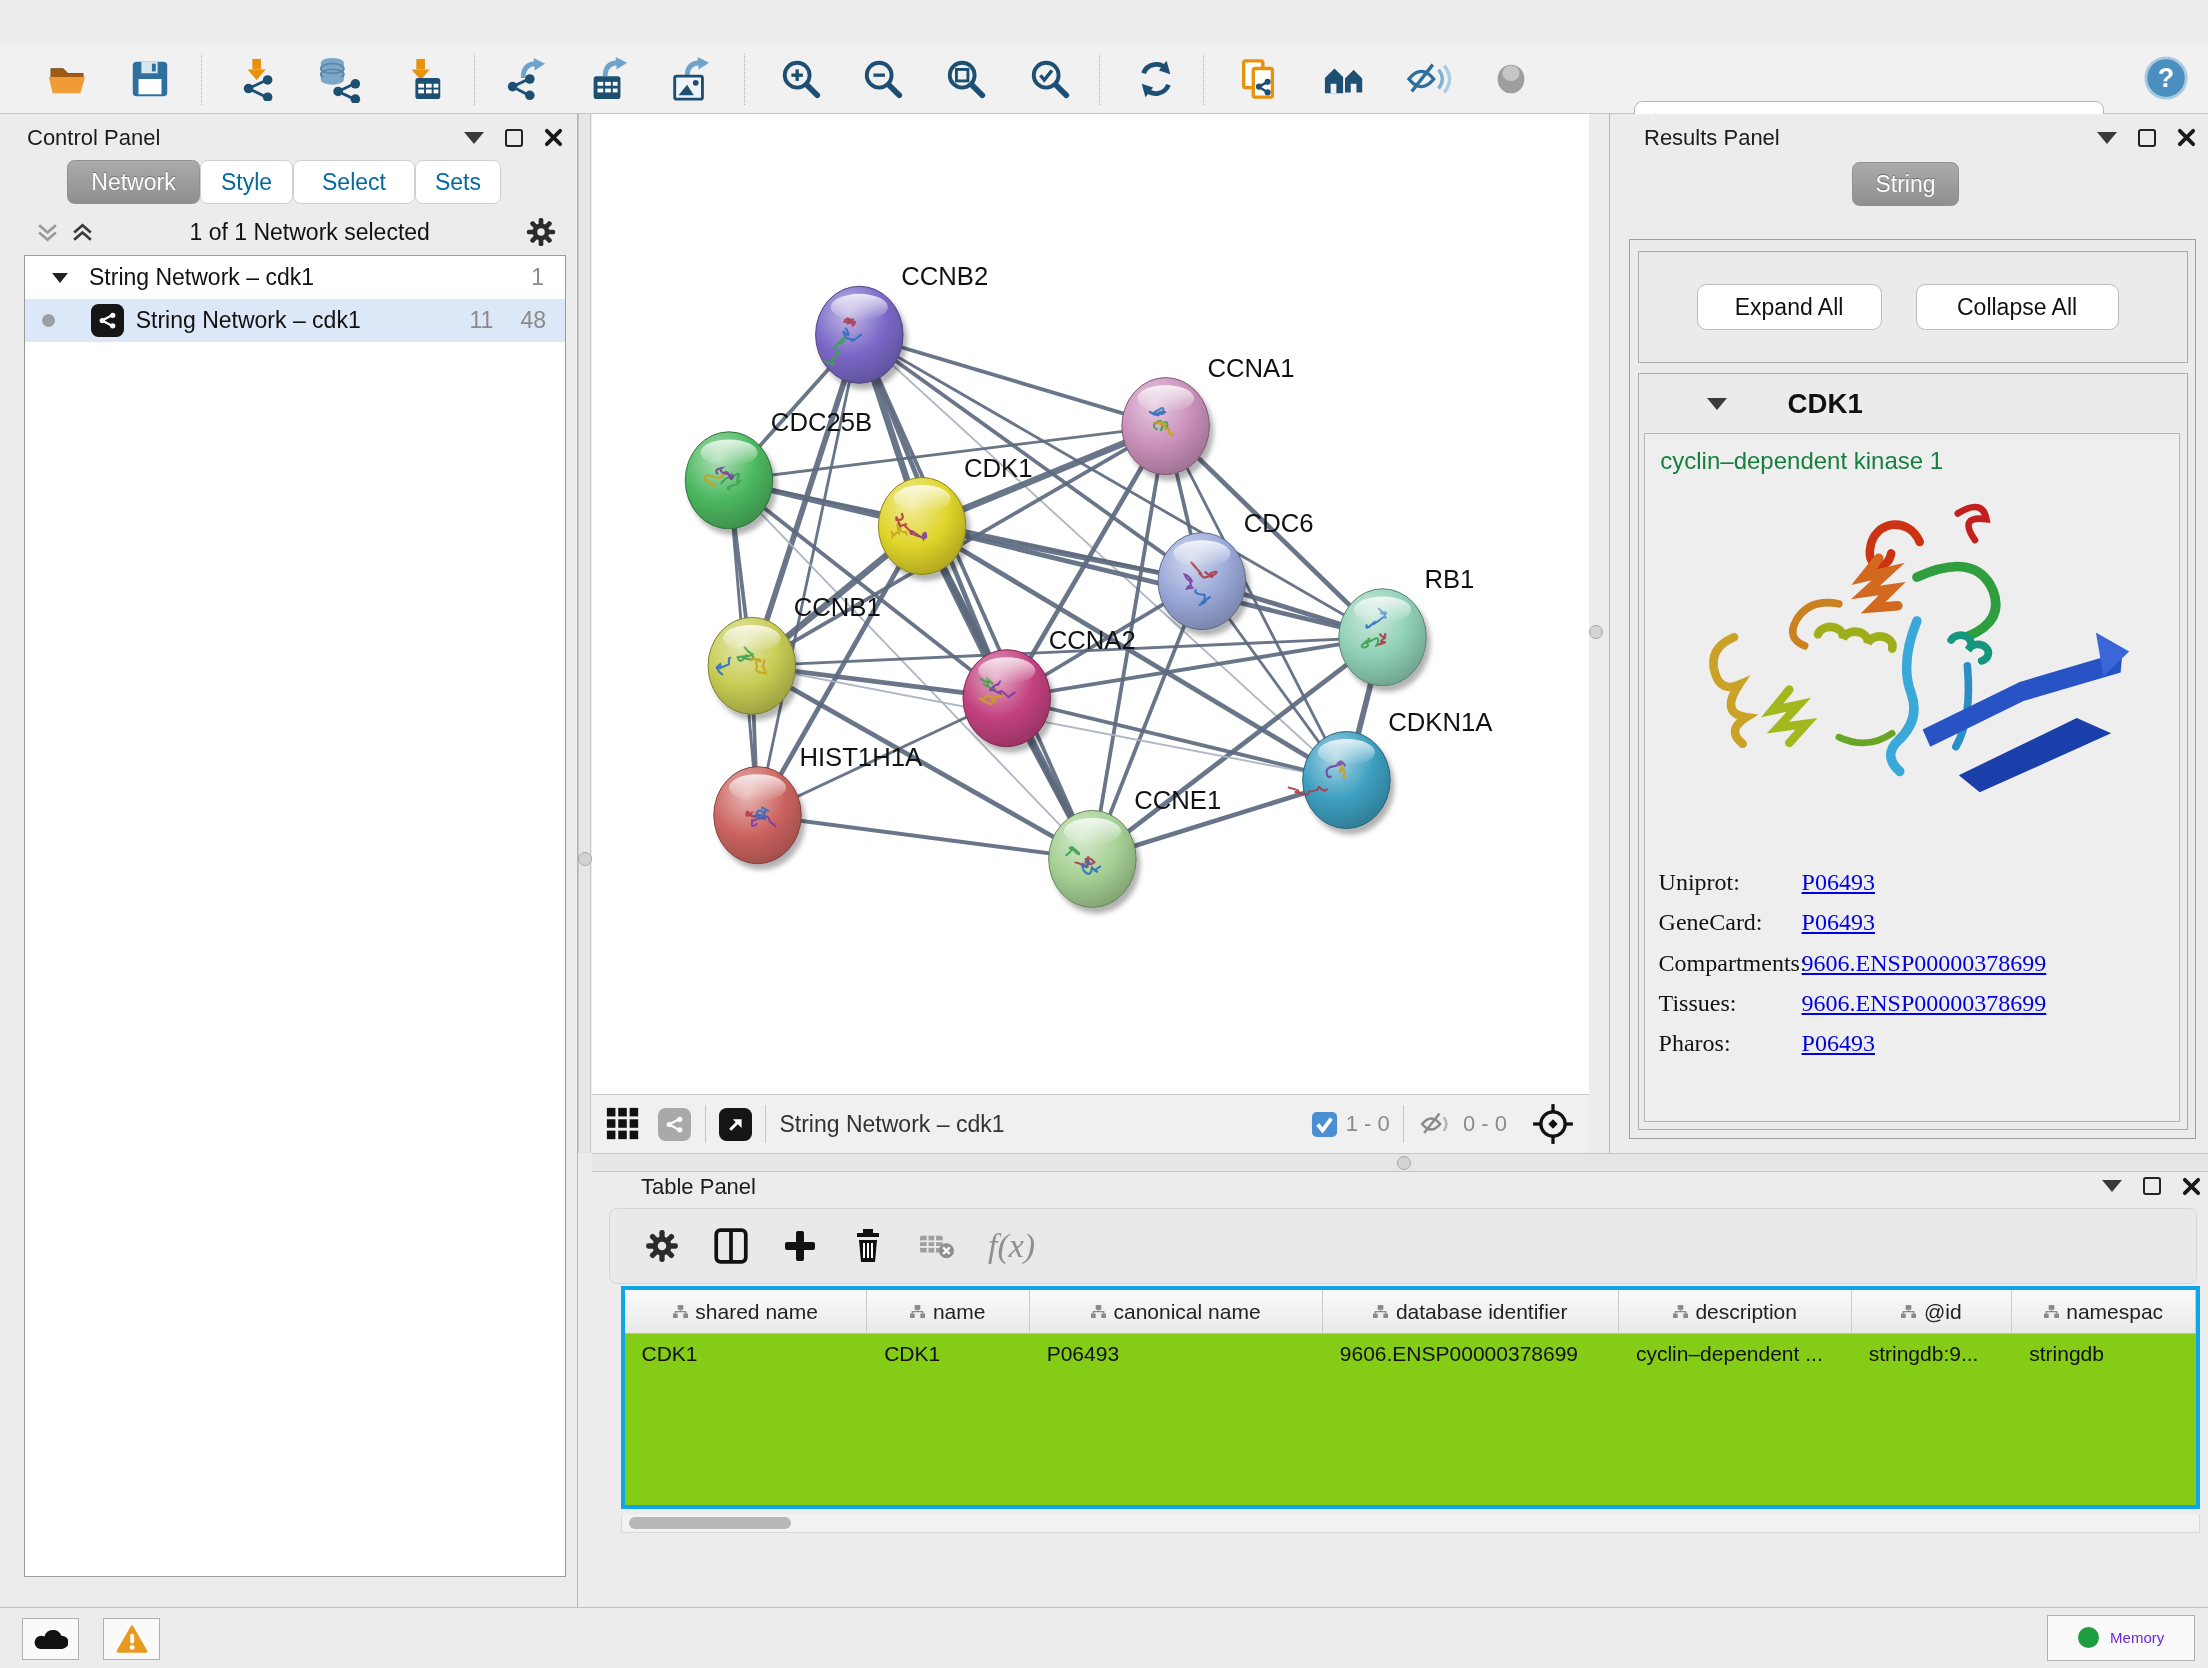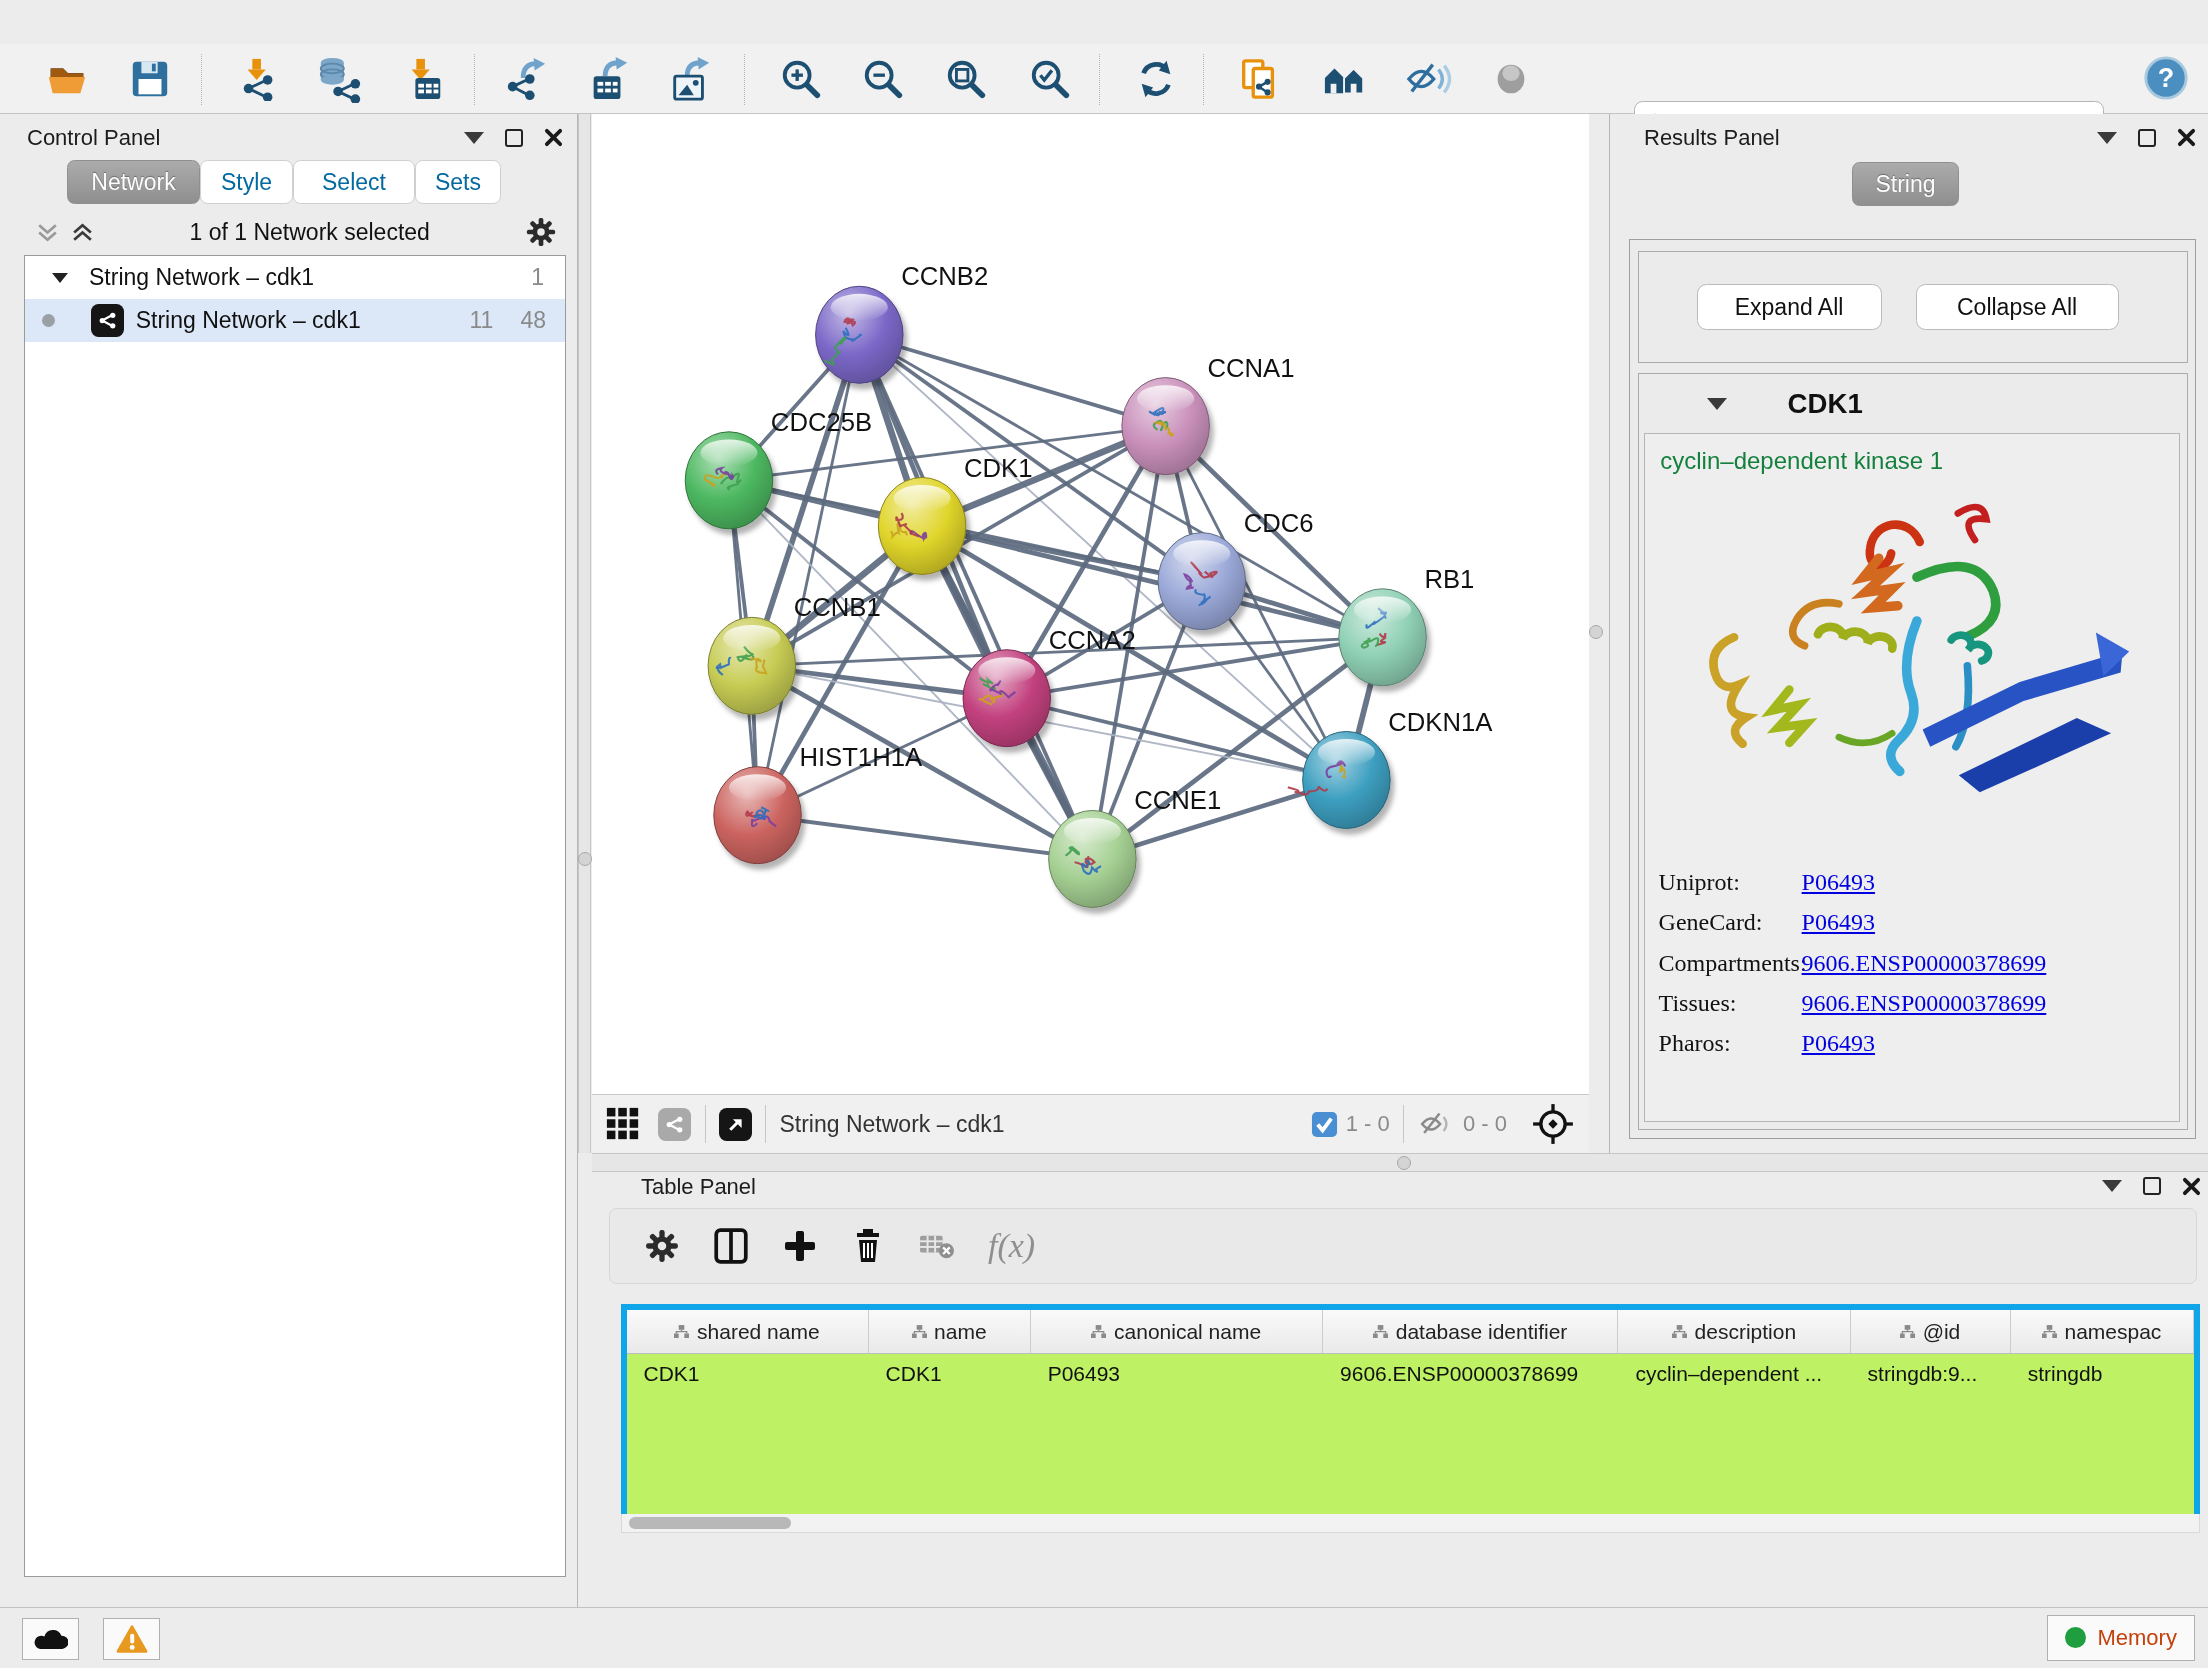--- a/index.html
+++ b/index.html
@@ -70,21 +70,21 @@
   .cdk-inner { left:5.7px; top:59px; width:536px; height:689px; background:#eeeeee; border:1px solid #b5b5b5; }
   .serif { font-family:"Liberation Serif", serif; }
   .cl-row { display:flex; font-size:24px; margin:13.3px 0 0 13.3px; font-family:"Liberation Serif", serif; }
   .cl-label { width:143px; color:#111; }
   .cl-value { color:#0000e0; text-decoration:underline; cursor:pointer; }
 
   
   .tpanel { left:592px; top:1172px; width:1617px; height:436px; background:#ececec; }
   .ttoolbar { left:17px; top:36px; width:1588px; height:76px; background:#e9e9e9;
     border:1px solid #d6d6d6; border-radius:7.6px; display:flex; align-items:center; gap:32px; padding-left:34px; }
-  .tablebox { left:28.5px; top:132px; width:1579px; height:223px; background:#bef264; border:6px solid #0ea5e9; }
+  .tablebox { left:28.5px; top:114px; width:1579px; height:223px; background:#84cc16; border:4px solid #0ea5e9; }
   .thead { display:flex; height:44px; background:linear-gradient(#fafafa,#e9e9e9); border-bottom:1px solid #bdbdbd; }
   .th { display:flex; align-items:center; justify-content:center; gap:7.6px; font-size:21px; color:#222;
     border-right:1px solid #cccccc; overflow:hidden; white-space:nowrap; }
   .trowdata { display:flex; height:40px; align-items:center; }
   .td { font-size:21px; color:#111; padding-left:17px; overflow:hidden; white-space:nowrap; }
   .hscroll { left:28.5px; top:342px; width:1579px; height:19px; background:#f2f2f2; border:1px solid #d9d9d9; border-top:none; }
   .hthumb { left:7.6px; top:2.9px; width:162px; height:12.4px; background:#b8b8b8; border-radius:6.7px; }
   .ttabs { left:533px; top:390px; display:flex; }
 
   
@@ -898,18 +898,18 @@
     </div>
     <div class="abs sbtn" style="left:103px;width:57px">
       <svg width="32" height="30" viewBox="0 0 36 34">
           <polygon points="18,3 34,31 2,31" fill="#e8991f" stroke="#e8991f" stroke-width="3" stroke-linejoin="round"></polygon>
           <rect x="16" y="11" width="4.5" height="11" rx="2" fill="#fff"></rect>
           <circle cx="18.2" cy="26.5" r="2.8" fill="#fff"></circle>
         </svg>
     </div>
     <div class="abs sbtn" style="left:2047px;width:148px;top:6.7px;height:46px">
       <span class="mem-dot" style="background: rgb(30, 158, 62);"></span>
-      <span style="font-size:22px;color:#c2410c">Memory</span>
+      <span style="font-size:15px;color:#6d28d9">Memory</span>
     </div>
   </div>
 
 </div>
 
 
 </body></html>

